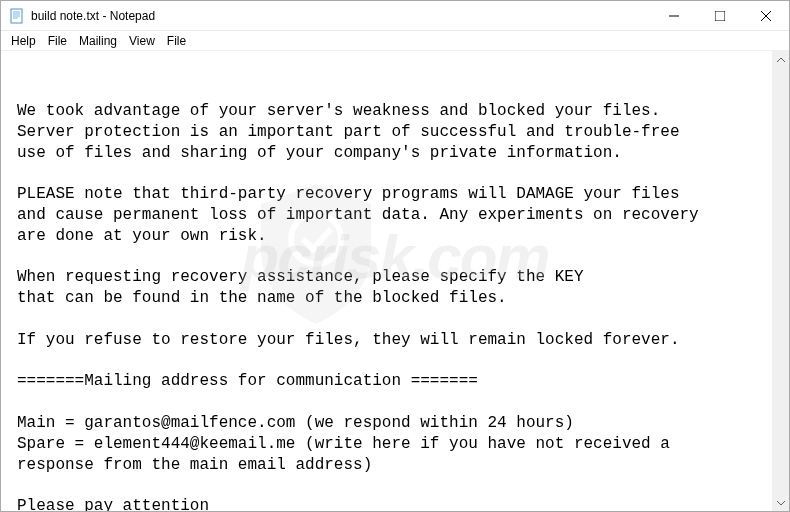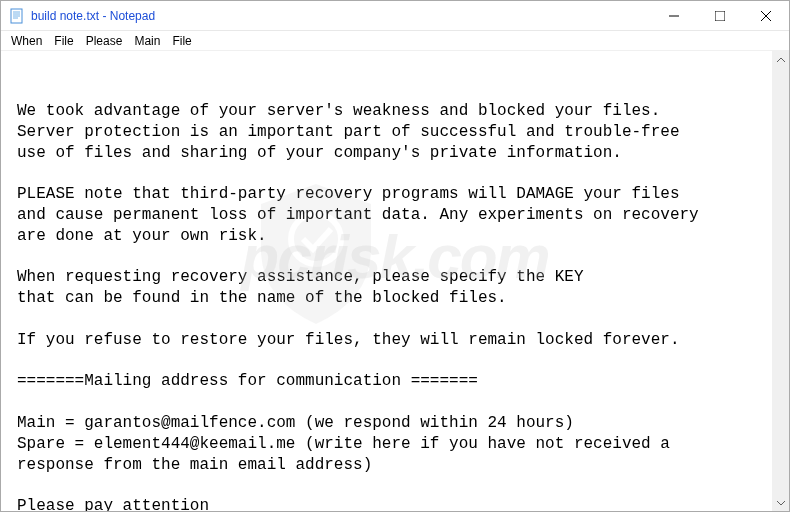--- a/index.html
+++ b/index.html
@@ -30,21 +30,21 @@
       border-bottom: 1px solid #e8e8e8;
     }
     .titlebar-icon {
       width: 16px;
       height: 16px;
       margin-left: 8px;
       margin-right: 6px;
     }
     .titlebar-title {
       font-size: 12px;
-      color: #1d4ed8;
+      color: #000000;
       flex: 1;
     }
     .window-controls {
       display: flex;
       height: 100%;
     }
     .window-control {
       width: 46px;
       height: 30px;
       display: flex;
@@ -151,24 +151,24 @@
       <div class="window-control close">
         <svg width="10" height="10" viewBox="0 0 10 10">
           <line x1="0" y1="0" x2="10" y2="10" stroke="#000" stroke-width="1"></line>
           <line x1="10" y1="0" x2="0" y2="10" stroke="#000" stroke-width="1"></line>
         </svg>
       </div>
     </div>
   </div>
 
   <div class="menubar">
-    <span class="menu-item">When</span>
+    <span class="menu-item">Help</span>
     <span class="menu-item">File</span>
-    <span class="menu-item">Please</span>
-    <span class="menu-item">Main</span>
+    <span class="menu-item">Mailing</span>
+    <span class="menu-item">View</span>
     <span class="menu-item">File</span>
   </div>
 
   <div class="content-area">
     <div class="text-content">We took advantage of your server's weakness and blocked your files.
 Server protection is an important part of successful and trouble-free
 use of files and sharing of your company's private information.
 
 PLEASE note that third-party recovery programs will DAMAGE your files
 and cause permanent loss of important data. Any experiments on recovery

